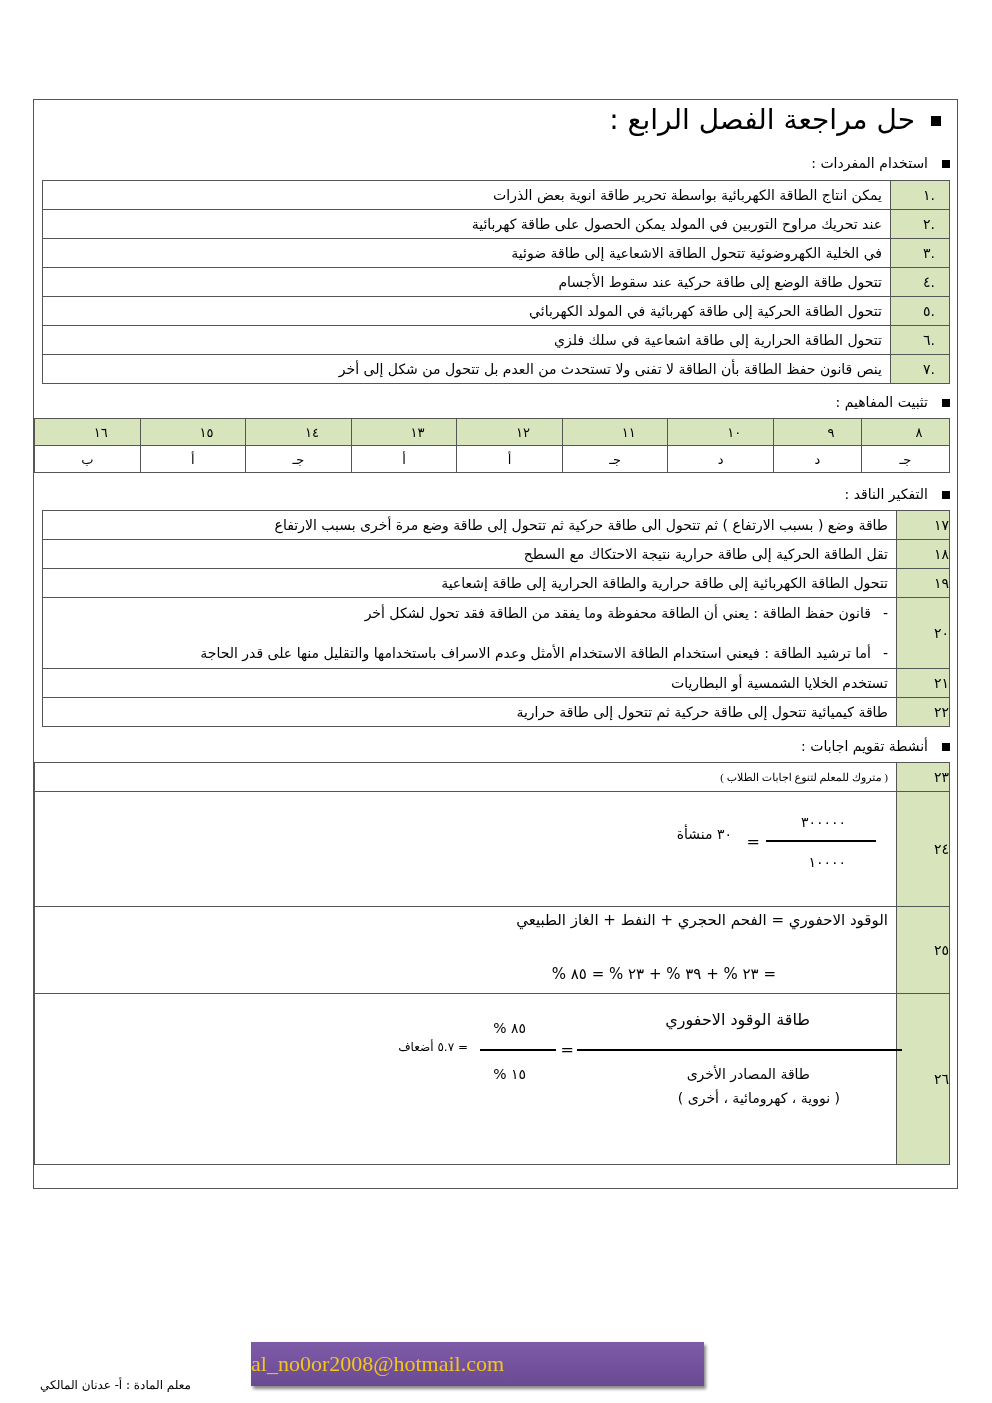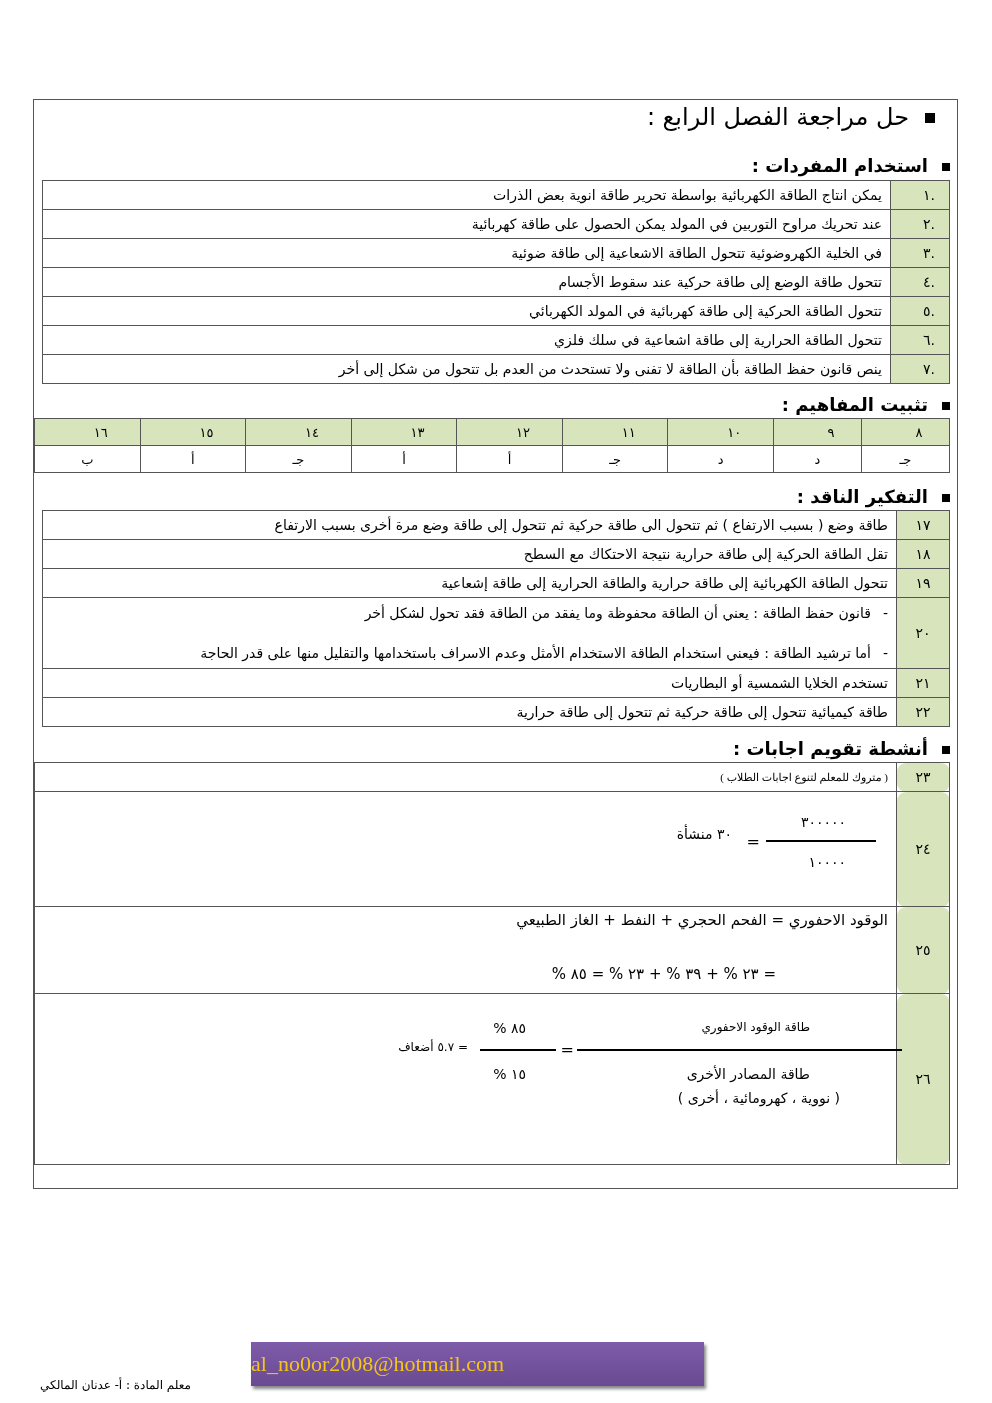--- a/index.html
+++ b/index.html
@@ -1,39 +1,39 @@
 <!DOCTYPE html>
 <html><head>
 <meta charset="utf-8">
 <style>
   html, body { margin: 0; padding: 0; background: #ffffff; }
   body { width: 992px; height: 1403px; position: relative; overflow: hidden; font-family: "DejaVu Sans", "Liberation Sans", sans-serif; color: #000; }
   .frame { position: absolute; left: 33px; top: 99px; width: 925px; height: 1090px; border: 1px solid #555; box-sizing: border-box; }
-  .title { position: absolute; right: 57px; top: 103px; font-size: 24px; letter-spacing: 8px; direction: rtl; white-space: nowrap; margin-left: 39px; }
+  .title { position: absolute; right: 51px; top: 103px; font-size: 28px; letter-spacing: 8px; direction: rtl; white-space: nowrap; margin-left: 39px; }
   .bullet { display: inline-block; width: 8px; height: 8px; background: #000; margin-left: 14px; vertical-align: middle; }
   .bullet-lg { width: 10px; height: 10px; margin-left: 16px; }
-  .section-head { position: absolute; right: 42px; font-size: 18px; direction: rtl; white-space: nowrap; font-weight: bold; }
+  .section-head { position: absolute; right: 42px; font-size: 14px; direction: rtl; white-space: nowrap; }
   table { border-collapse: collapse; position: absolute; direction: rtl; }
   td { border: 1px solid #555; font-size: 14px; padding: 0 8px; white-space: nowrap; }
-  td.num { background: #d7e4bc; text-align: center; width: 38px; padding: 0; }
+  td.num { background: #d7e4bc; text-align: right; width: 38px; padding: 0; }
   .t1 { right: 42px; top: 180px; width: 908px; }
   .t1 td { height: 28px; }
   .t1 td.num { width: 44px; text-align: right; padding-right: 14px; }
   .t2 { right: 42px; top: 418px; width: 916px; }
   .t2 td { text-align: center; height: 26px; font-size: 13px; padding: 0; }
   .t2 tr.hdr td { background: #d7e4bc; padding-left: 27px; }
   .t3 { right: 42px; top: 510px; width: 908px; }
   .t3 td { height: 28px; }
   .t3 td.num { width: 52px; }
   .t3 .multi { height: 70px; vertical-align: middle; }
   .t3 .multi div { line-height: 18px; }
   .t3 .multi .gap { height: 22px; }
   .dash { margin-left: 12px; }
   .t4 { right: 42px; top: 762px; width: 916px; }
-  .t4 td.num { width: 52px; border-radius: 9px; }
+  .t4 td.num { width: 52px; }
   .r23 td { height: 28px; font-size: 11px; font-family: Liberation Serif, serif; }
   .r24 td { height: 114px; }
   .r25 td { height: 86px; margin-top: 16px; }
   .r26 td { height: 170px; }
   .cell-rel { position: relative; }
   .abs { position: absolute; white-space: nowrap; }
   .fracline { position: absolute; height: 2px; background: #000; }
   .footer-name { position: absolute; left: 40px; top: 1356px; font-size: 12px; font-family: "DejaVu Serif", serif; font-weight: normal; direction: rtl; margin-top: 22px; }
   .email-box { position: absolute; left: 251px; top: 1342px; width: 453px; height: 44px; background: linear-gradient(#7e5ba8, #6a4a93); box-shadow: 2px 3px 3px #888; line-height: 44px; color: #f5c518; font-family: "Liberation Serif", serif; font-size: 22px; }
 </style>
@@ -164,21 +164,21 @@
   <tr class="r25">
     <td class="num">٢٥</td>
     <td class="cell-rel">
       <span class="abs" style="right:8px;top:4px;font-size:15px">الوقود الاحفوري = الفحم الحجري + النفط + الغاز الطبيعي</span>
       <span class="abs" style="right:120px;top:58px;font-size:15px">=  ٢٣ %  +  ٣٩ %  +  ٢٣ %  =  ٨٥ %</span>
     </td>
   </tr>
   <tr class="r26">
     <td class="num">٢٦</td>
     <td class="cell-rel">
-      <span class="abs" style="right:86px;top:26px;font-size:12px">طاقة الوقود الاحفوري</span>
+      <span class="abs" style="right:86px;top:16px;font-size:16px">طاقة الوقود الاحفوري</span>
       <div class="fracline" style="right:-6px;top:55px;width:325px"></div>
       <span class="abs" style="right:86px;top:72px;font-size:14px">طاقة المصادر الأخرى</span>
       <span class="abs" style="right:56px;top:96px;font-size:14px">( نووية ، كهرومائية ، أخرى )</span>
       <span class="abs" style="right:322px;top:46px;font-size:16px">=</span>
       <span class="abs" style="right:370px;top:26px;font-size:14px">٨٥ %</span>
       <div class="fracline" style="right:340px;top:55px;width:76px"></div>
       <span class="abs" style="right:370px;top:72px;font-size:14px">١٥ %</span>
       <span class="abs" style="right:428px;top:46px;font-size:12px">=  ٥.٧  أضعاف</span>
     </td>
   </tr>

